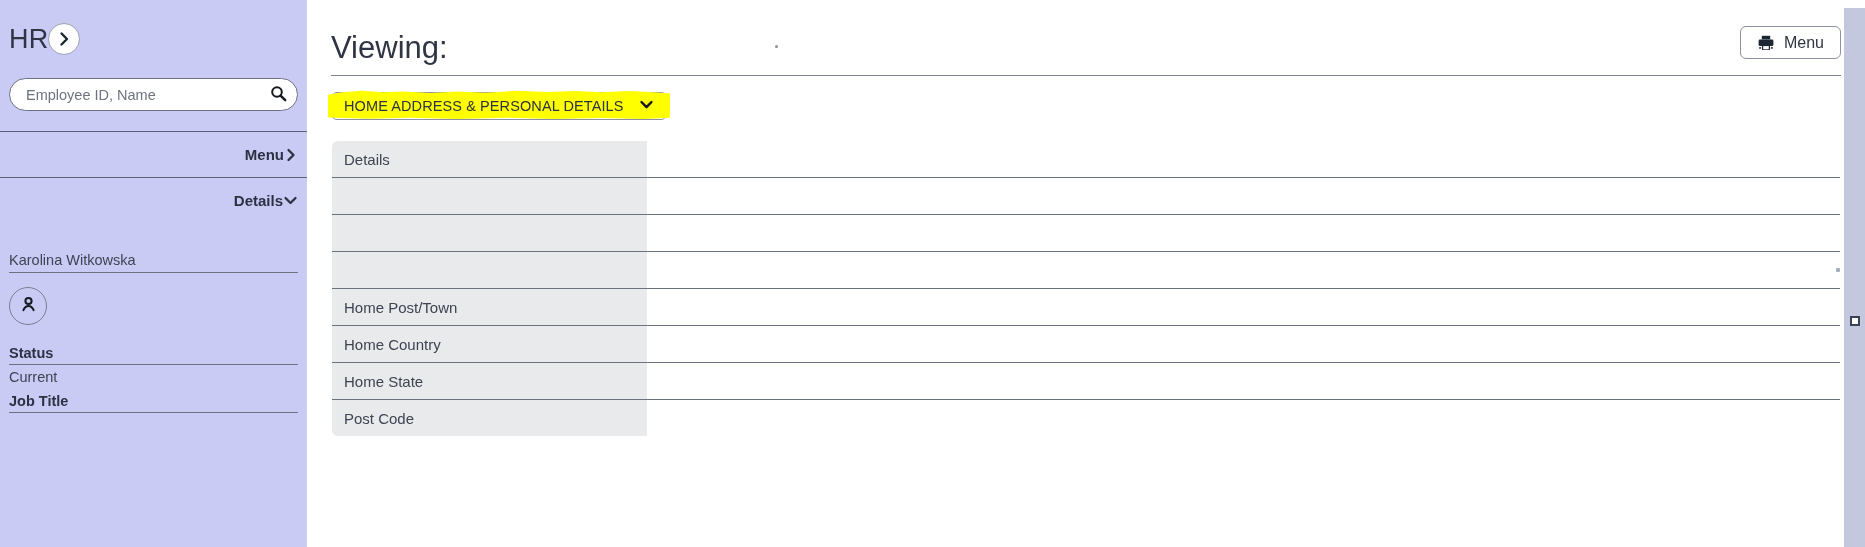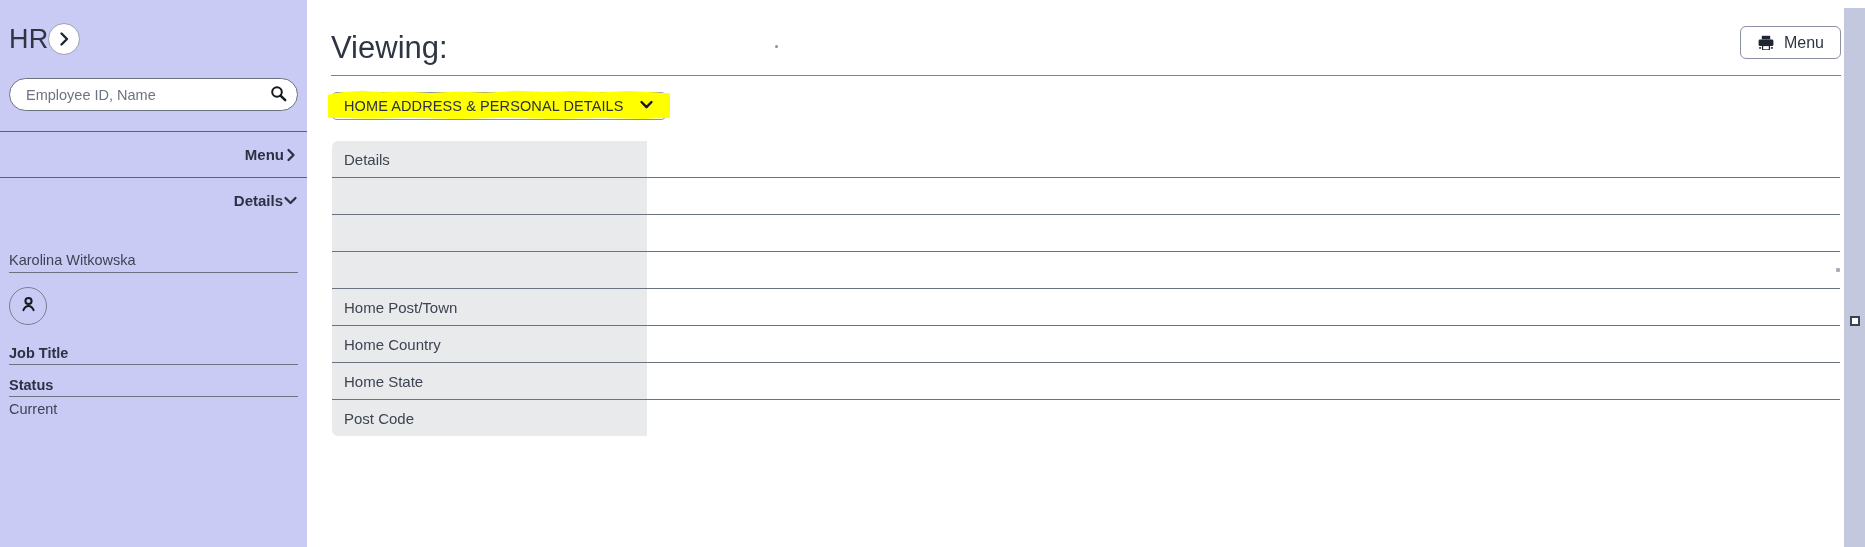--- a/index.html
+++ b/index.html
@@ -248,27 +248,27 @@
         <span>
           <svg width="19" height="19" viewBox="0 0 19 19" aria-hidden="true">
             <circle cx="9.5" cy="6" r="3.1" fill="none" stroke="#151a22" stroke-width="2"></circle>
             <path d="M4.4 15.2c1.1-2.8 3-4.2 5.1-4.2s4 1.4 5.1 4.2" fill="none" stroke="#151a22" stroke-width="2" stroke-linecap="round"></path>
           </svg>
         </span>
       </div>
     </div>
 
     <div class="sb-field">
+      <div class="sb-label">Status</div>
+      <div class="sb-value">Current</div>
+    </div>
+
+    <div class="sb-field">
       <div class="sb-label">Job Title</div>
       <div class="sb-value"></div>
-    </div>
-
-    <div class="sb-field">
-      <div class="sb-label">Status</div>
-      <div class="sb-value">Current</div>
     </div>
   </aside>
 
   <main class="main">
 
     <div class="page-head">
       <h1 class="page-title">Viewing:</h1>
       <button class="print-btn">
         <span>
           <svg width="18" height="18" viewBox="0 0 18 18" aria-hidden="true">

